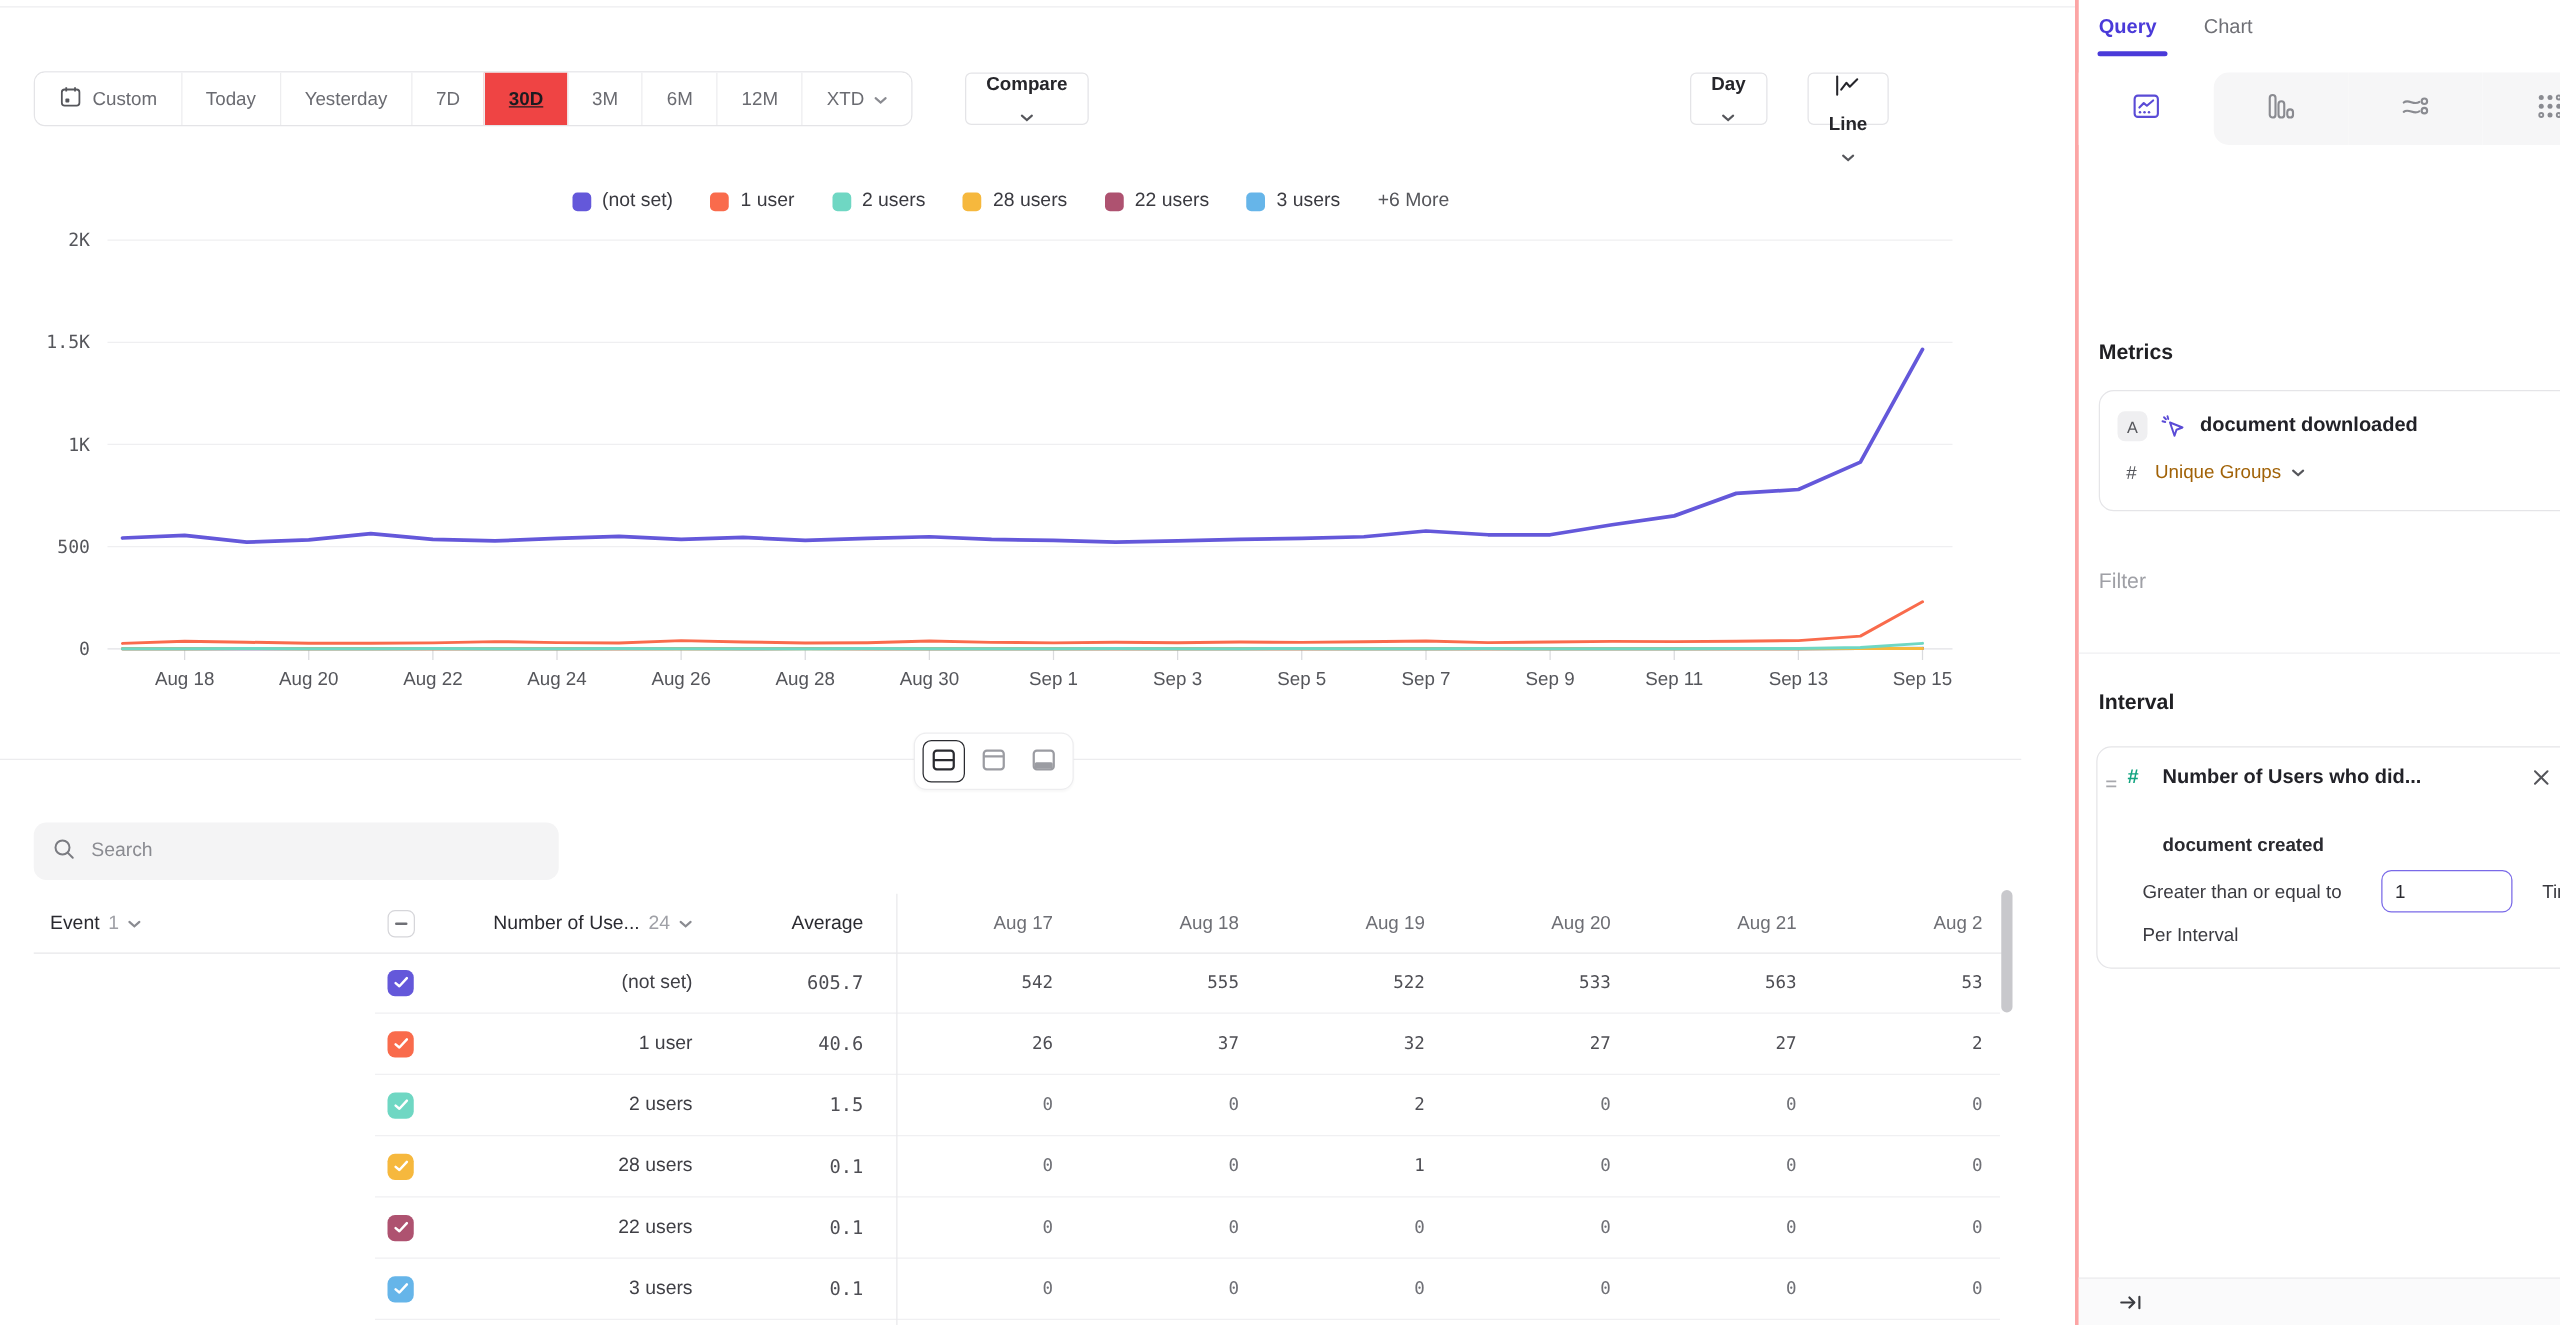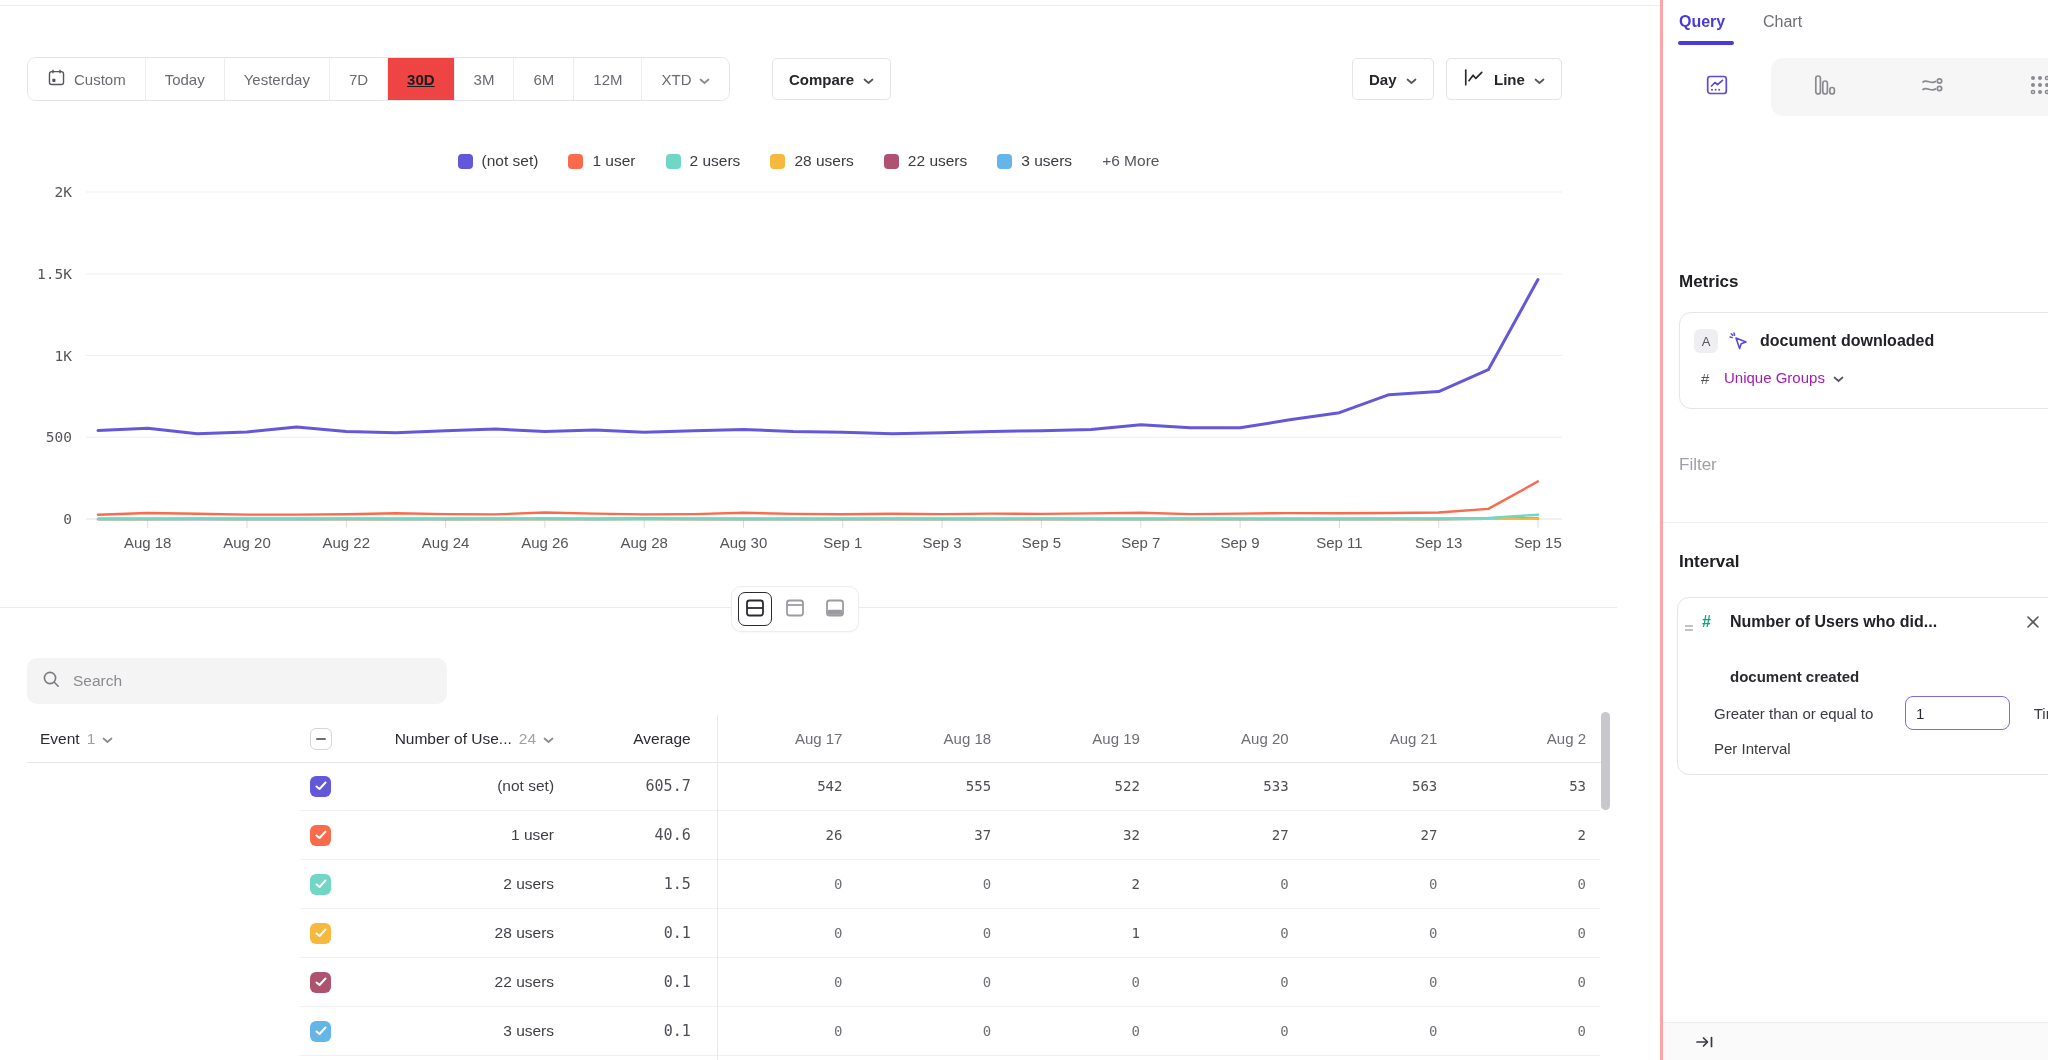--- a/index.html
+++ b/index.html
@@ -7,21 +7,21 @@
   .stage{position:relative;width:2048px;height:1060px;overflow:hidden;background:#fff;}
   .mono{font-family:"DejaVu Sans Mono",monospace;}
   .topline{position:absolute;left:0;top:5px;width:2048px;height:1px;background:#EDEDEF;}
 
   
   .toolbar{position:absolute;left:27px;top:58px;height:42px;display:flex;align-items:center;}
   .seg{display:flex;height:42px;border:1px solid #E4E4E7;border-radius:9px;overflow:hidden;background:#fff;}
   .seg button{appearance:none;border:none;background:#fff;height:100%;padding:0 19px;font:15px "Liberation Sans",sans-serif;color:#6A6B71;cursor:pointer;display:flex;align-items:center;gap:8px;border-left:1px solid #EDEDEF;}
   .seg button:first-child{border-left:none;}
   .seg button.active{background:#ef4444;color:#1B1B20;font-weight:700;text-decoration:underline;}
-  .btn{height:42px;border:1px solid #E4E4E7;border-radius:5px;background:#fff;display:flex;align-items:center;gap:9px;padding:0 16px;font:600 15px "Liberation Sans",sans-serif;color:#26262B;cursor:pointer;}
+  .btn{height:42px;border:1px solid #E4E4E7;border-radius:5px;background:#fff;display:flex;align-items:center;gap:9px;padding:0 16px;font:600 15px "Liberation Sans",sans-serif;color:#26262B;cursor:pointer;flex-direction:column;}
   .btn-compare{position:absolute;left:772px;top:58px;}
   .btn-day{position:absolute;left:1352px;top:58px;}
   .btn-line{position:absolute;left:1446px;top:58px;}
 
   
   .legend{position:absolute;left:0;top:152px;width:1617px;display:flex;justify-content:center;align-items:center;gap:30px;font-size:15.5px;color:#3A3A40;}
   .leg-item{display:inline-flex;align-items:center;gap:9px;cursor:pointer;}
   .swatch{width:15px;height:15px;border-radius:4px;display:inline-block;}
   .leg-more{color:#55565B;}
 
@@ -78,21 +78,21 @@
   .p-h.muted{color:#9FA0A6;font-weight:500;}
   .plus-btn{position:absolute;right:16px;width:24px;height:24px;border:none;background:transparent;display:flex;align-items:center;justify-content:center;cursor:pointer;}
   .card{position:absolute;left:16px;width:399px;border:1px solid #E5E5E8;border-radius:12px;background:#fff;box-sizing:border-box;}
   .m-card{top:312px;height:97px;}
   .badgeA{position:absolute;left:14px;top:16px;width:24px;height:24px;background:#EFEFF1;border-radius:6px;display:flex;align-items:center;justify-content:center;font-size:13px;color:#55565B;}
   .m-icon{position:absolute;left:47px;top:17px;}
   .m-name{position:absolute;left:80px;top:19px;font-size:16px;font-weight:600;color:#222228;}
   .kebab{position:absolute;border:none;background:transparent;cursor:pointer;padding:4px;}
   .m-card .kebab{right:8px;top:14px;}
   .m-hash{position:absolute;left:21px;top:57px;font-size:15px;color:#55565B;}
-  .m-measure{position:absolute;left:44px;top:56px;font-size:15px;font-weight:500;color:#a21caf;display:flex;align-items:center;gap:8px;cursor:pointer;}
+  .m-measure{position:absolute;left:44px;top:56px;font-size:15px;font-weight:500;color:#a16207;display:flex;align-items:center;gap:8px;cursor:pointer;}
   .p-divider{position:absolute;left:0;top:522px;width:431px;height:1px;background:#F0F0F2;}
   .b-card{top:597px;left:14px;width:404px;height:178px;}
   .drag{position:absolute;left:6px;top:21px;}
   .b-hash{position:absolute;left:24px;top:15px;font-size:16px;font-weight:700;color:#12A480;}
   .b-title{position:absolute;left:52px;top:15px;font-size:16px;font-weight:600;color:#222228;}
   .b-close{position:absolute;right:36px;top:13px;border:none;background:transparent;cursor:pointer;padding:4px;}
   .b-card .kebab{right:6px;top:13px;}
   .b-event{position:absolute;left:52px;top:70px;font-size:15px;font-weight:700;color:#2A2A30;}
   .b-cond{position:absolute;left:36px;top:107px;font-size:15px;color:#3A3A40;}
   .b-input{position:absolute;left:227px;top:98px;width:105px;height:34px;border:1.5px solid #7A6AE8;border-radius:8px;font:15px "Liberation Sans",sans-serif;color:#2A2A30;padding:0 10px;box-sizing:border-box;outline:none;}

